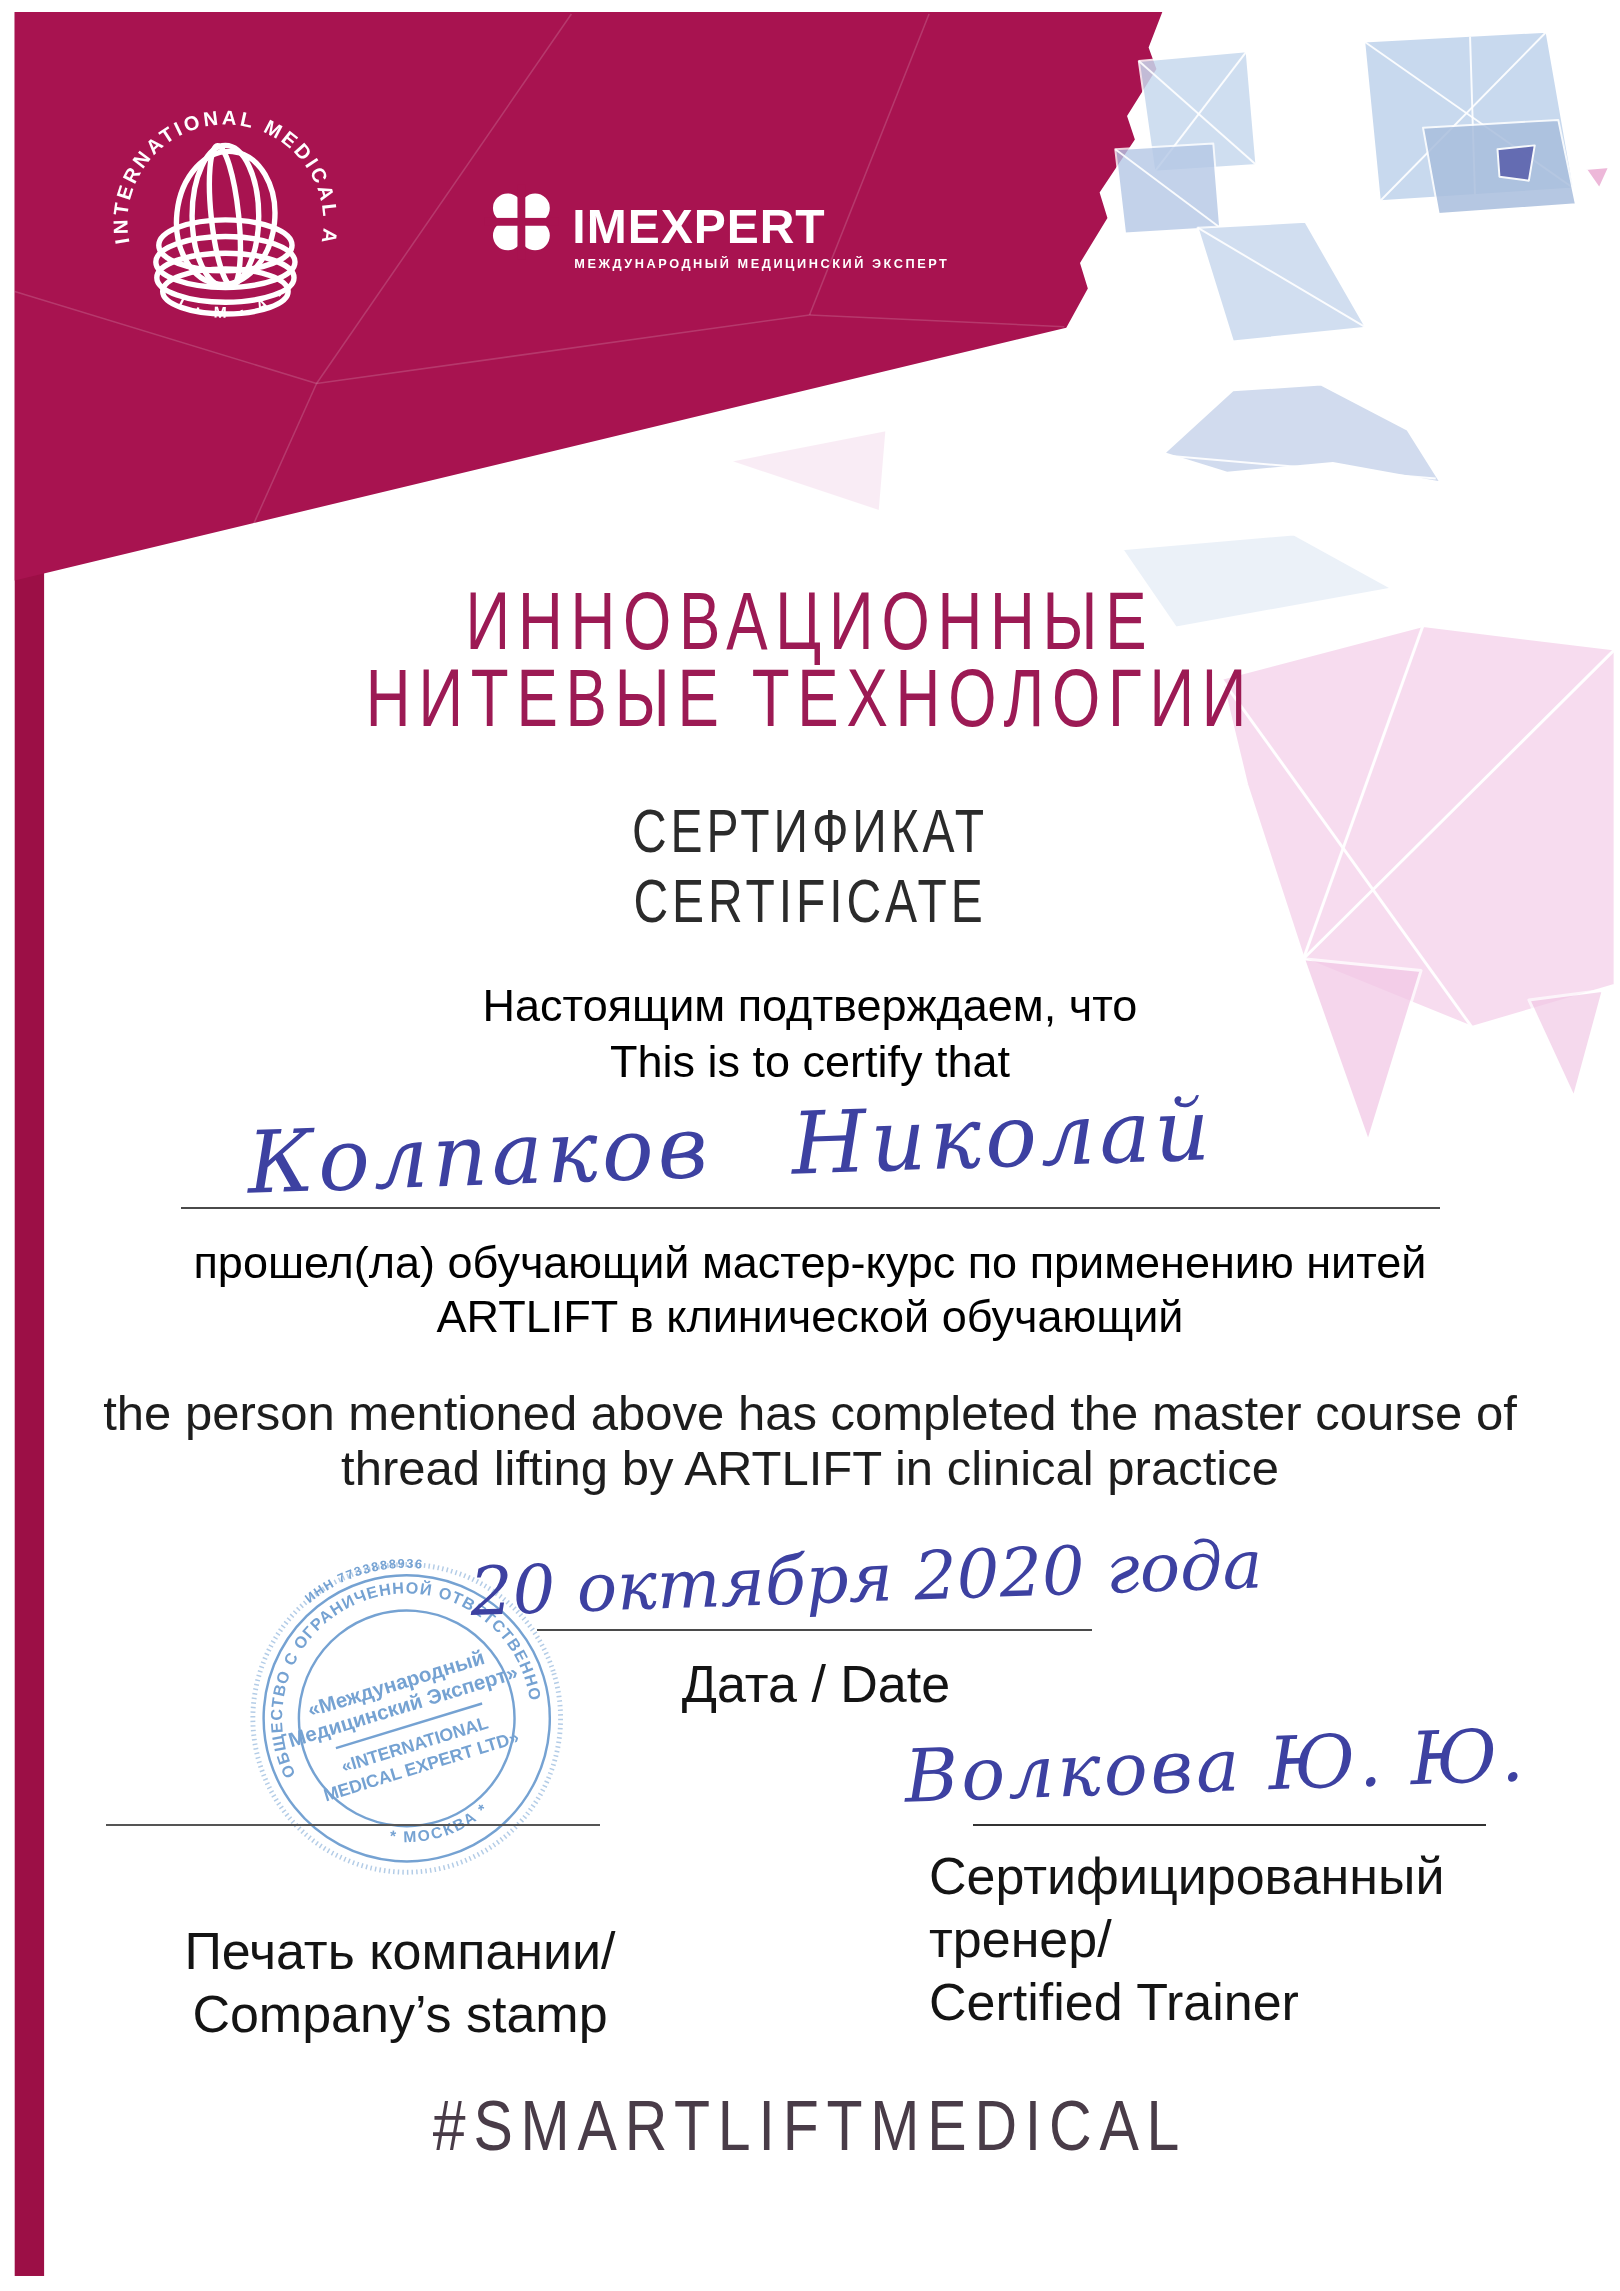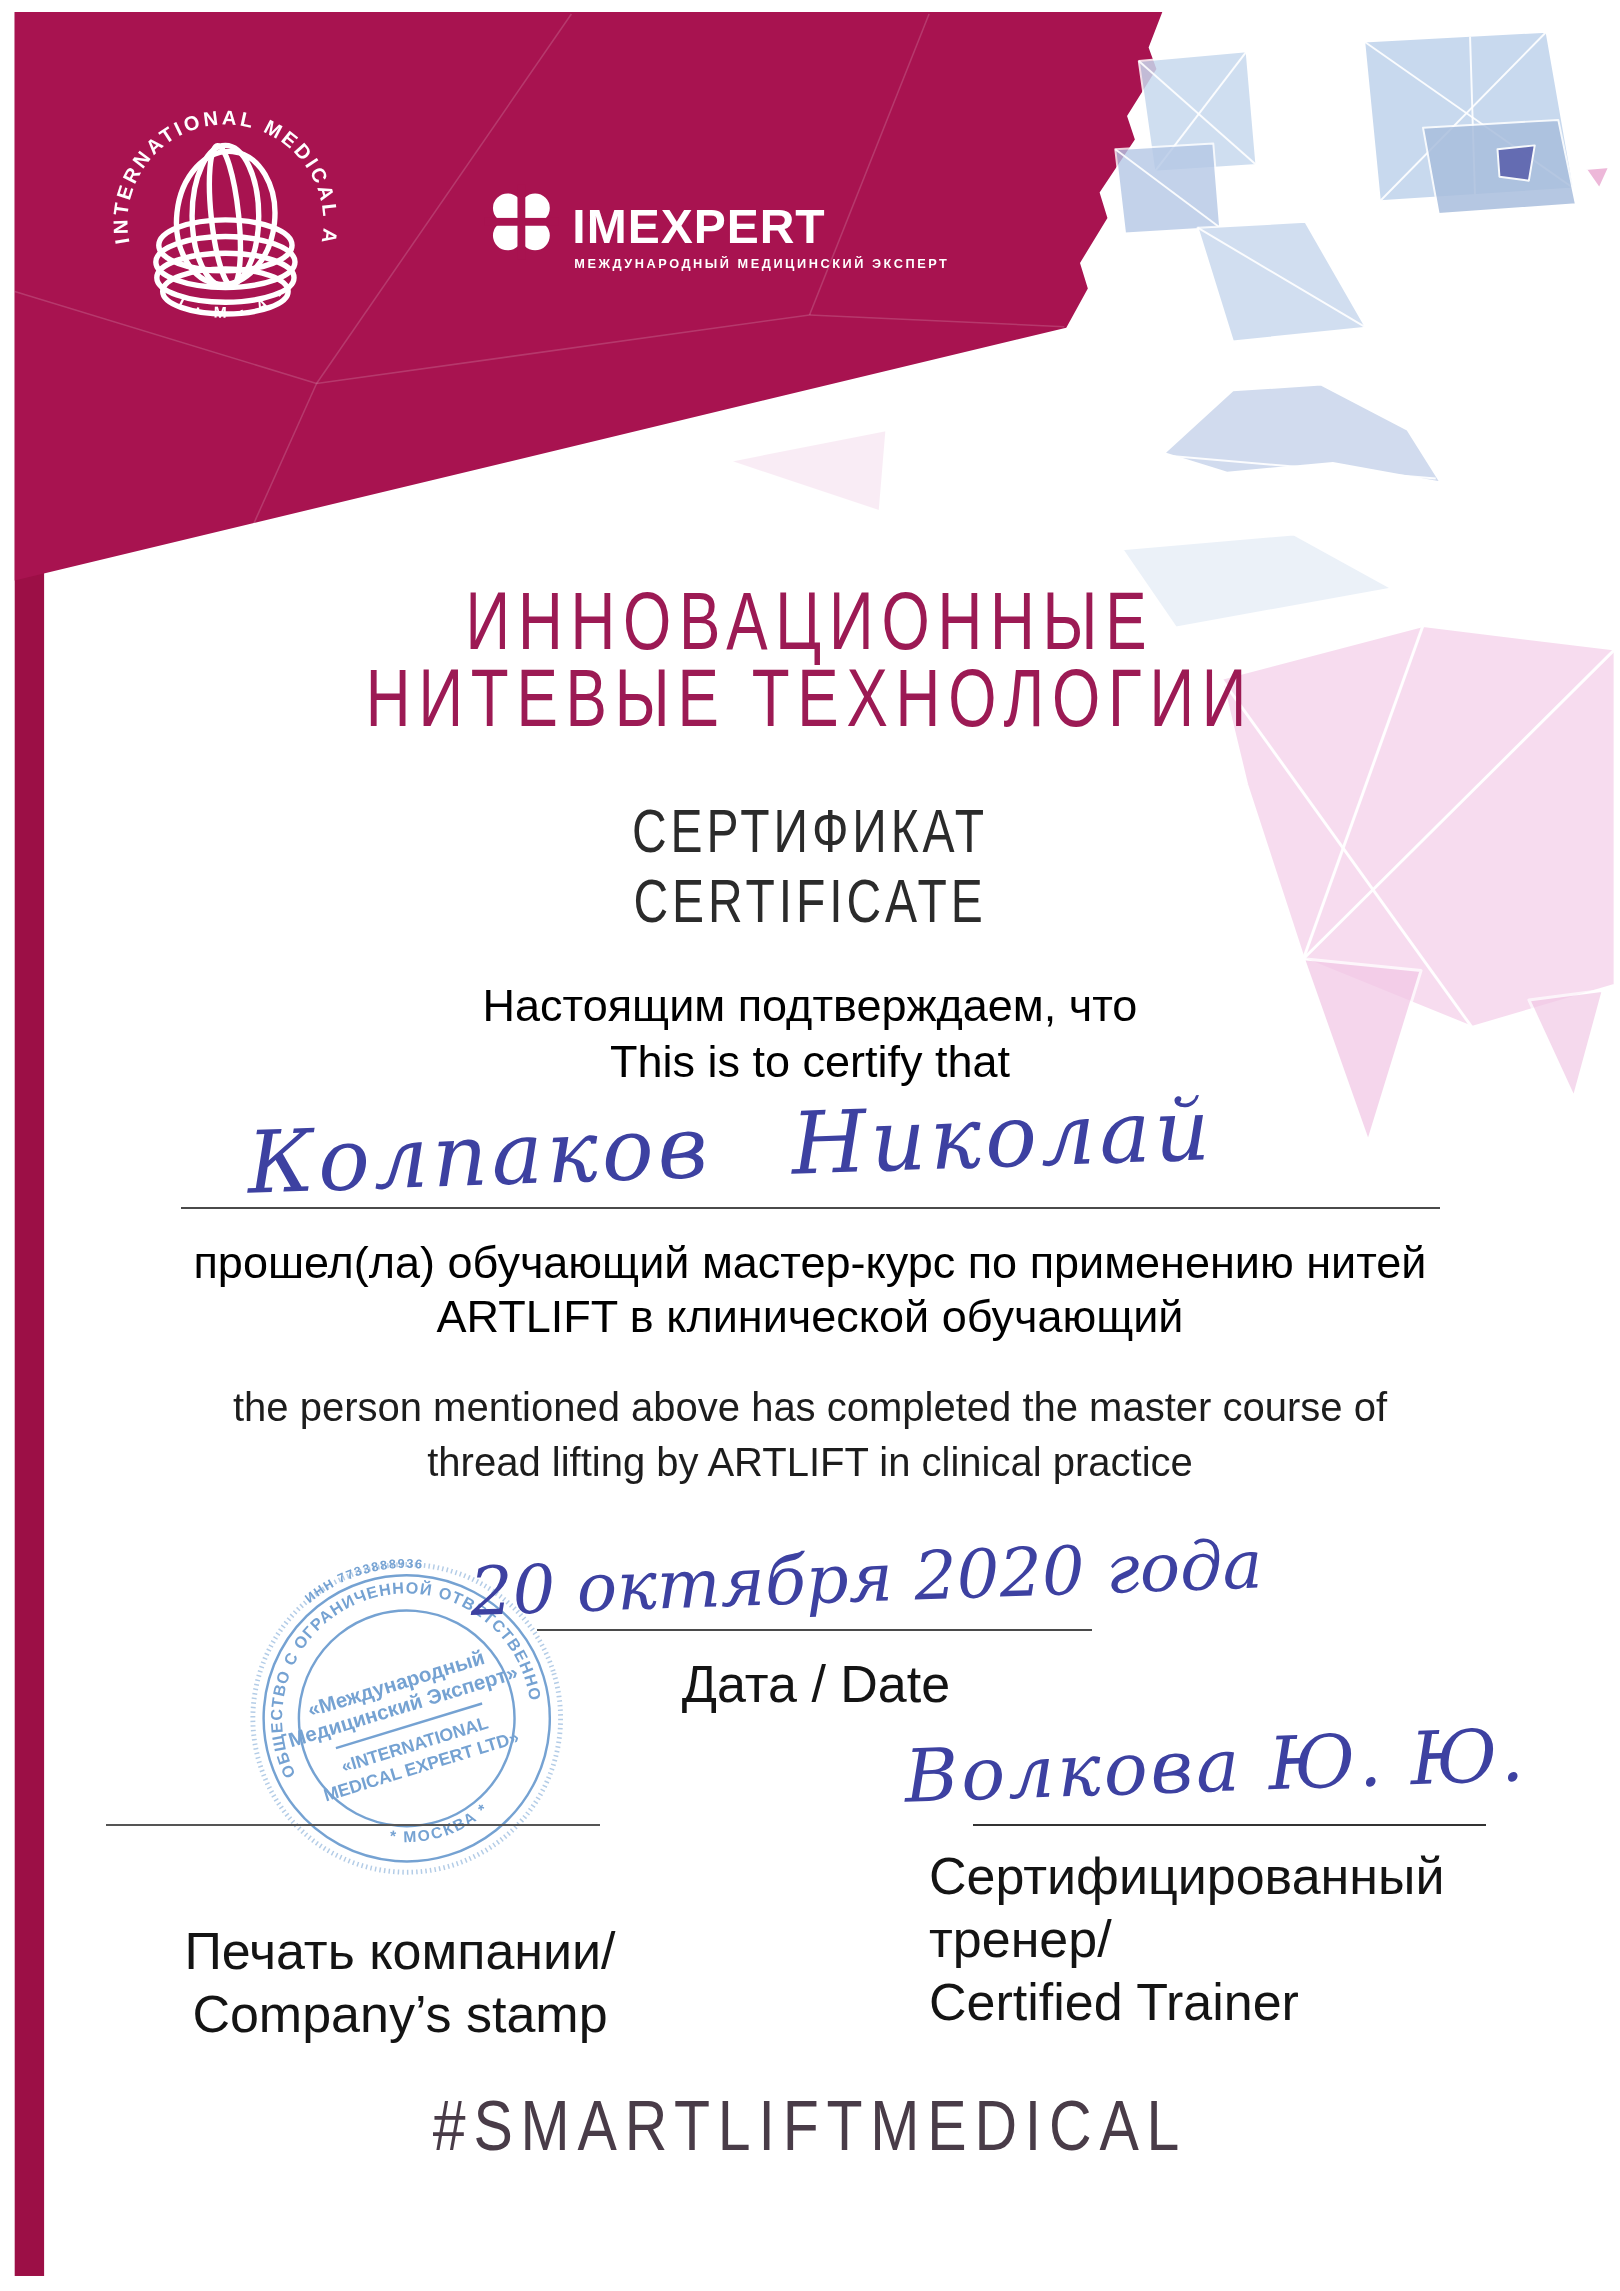--- a/index.html
+++ b/index.html
@@ -6,21 +6,21 @@
   .page{position:relative;width:1620px;height:2292px;margin:0 auto;background:#ffffff;overflow:hidden;
         font-family:"Liberation Sans",sans-serif;}
   svg.bg{position:absolute;left:0;top:0;width:1620px;height:2292px;}
   .abs{position:absolute;}
   .ctr{left:0;width:1620px;text-align:center;}
   .title-line{color:#9c1a54;font-size:62px;letter-spacing:7.8px;font-weight:400;
               transform:scaleY(1.32);transform-origin:50% 0;white-space:nowrap;}
   .cert-line{color:#2b2b2b;font-size:48px;letter-spacing:3.9px;font-weight:400;
              transform:scaleY(1.28);transform-origin:50% 0;white-space:nowrap;}
   .body-line{color:#000000;font-size:45px;white-space:nowrap;}
-  .body-line-en{color:#1d1d1d;font-size:40px;white-space:nowrap;}
+  .body-line-en{color:#1d1d1d;font-size:49px;white-space:nowrap;}
   .script{font-family:"DejaVu Serif",serif;font-style:italic;color:#3d41a1;white-space:nowrap;}
   .rule{background:#4a4a4a;height:2px;}
   .label{font-size:52px;color:#141414;line-height:63px;}
   .hashtag{color:#493c48;font-size:59px;letter-spacing:7.8px;transform:scaleY(1.18);
            transform-origin:50% 0;white-space:nowrap;}
 </style>
 </head>
 <body>
 
 <div class="page">

